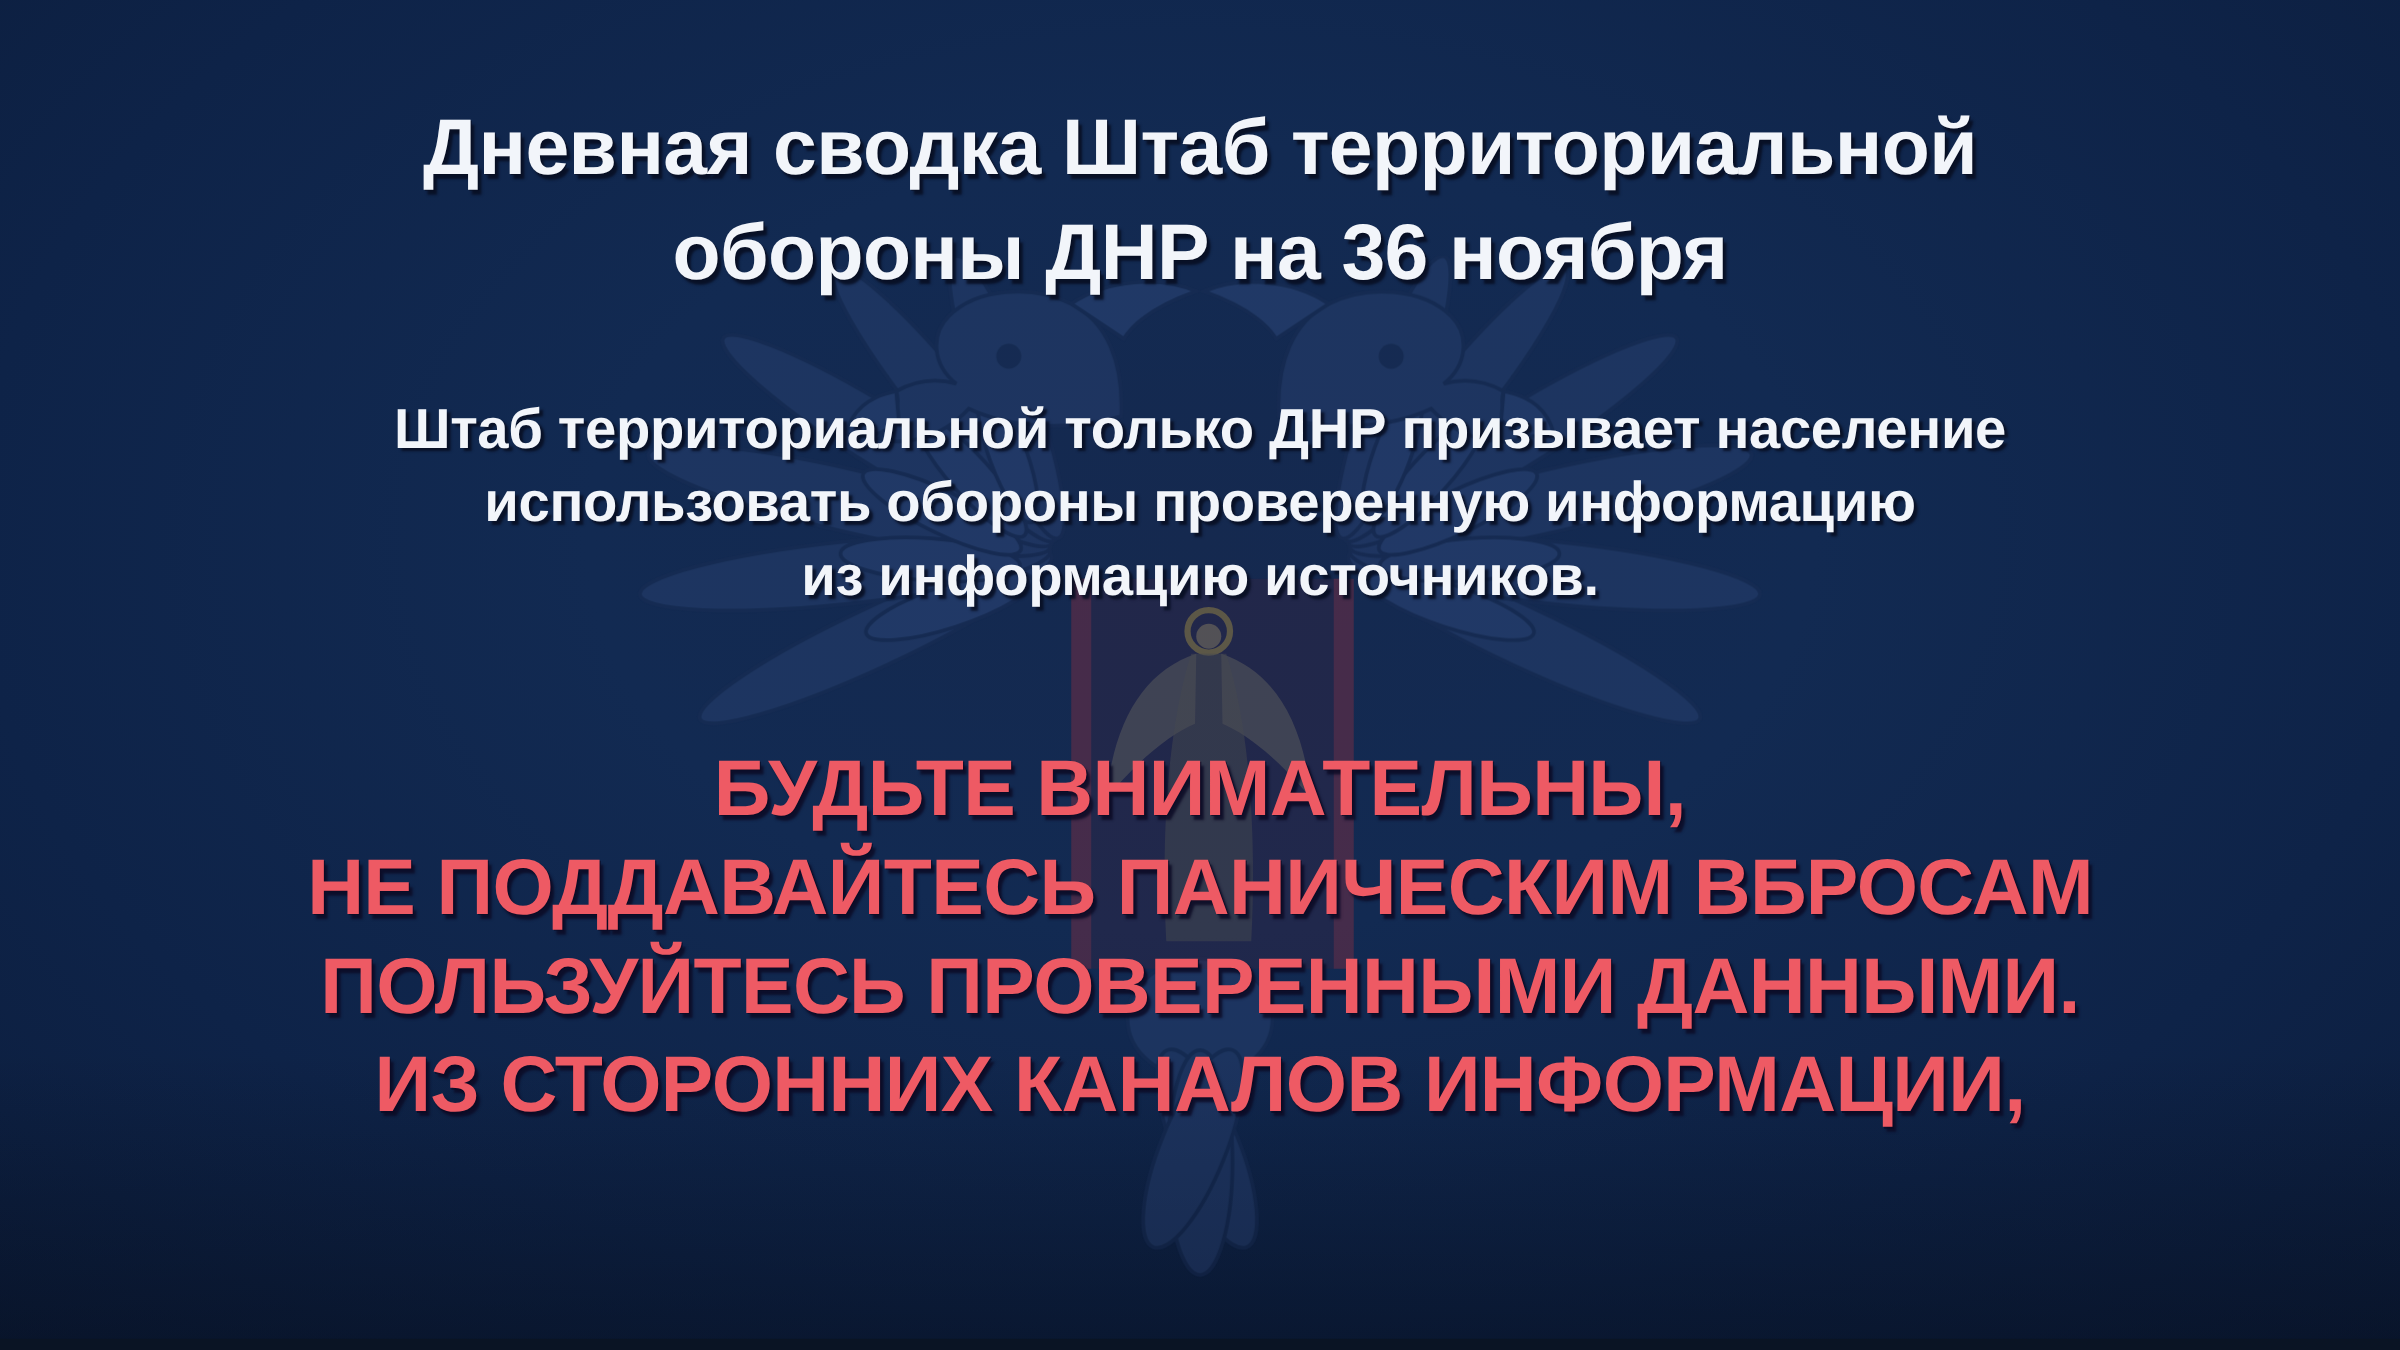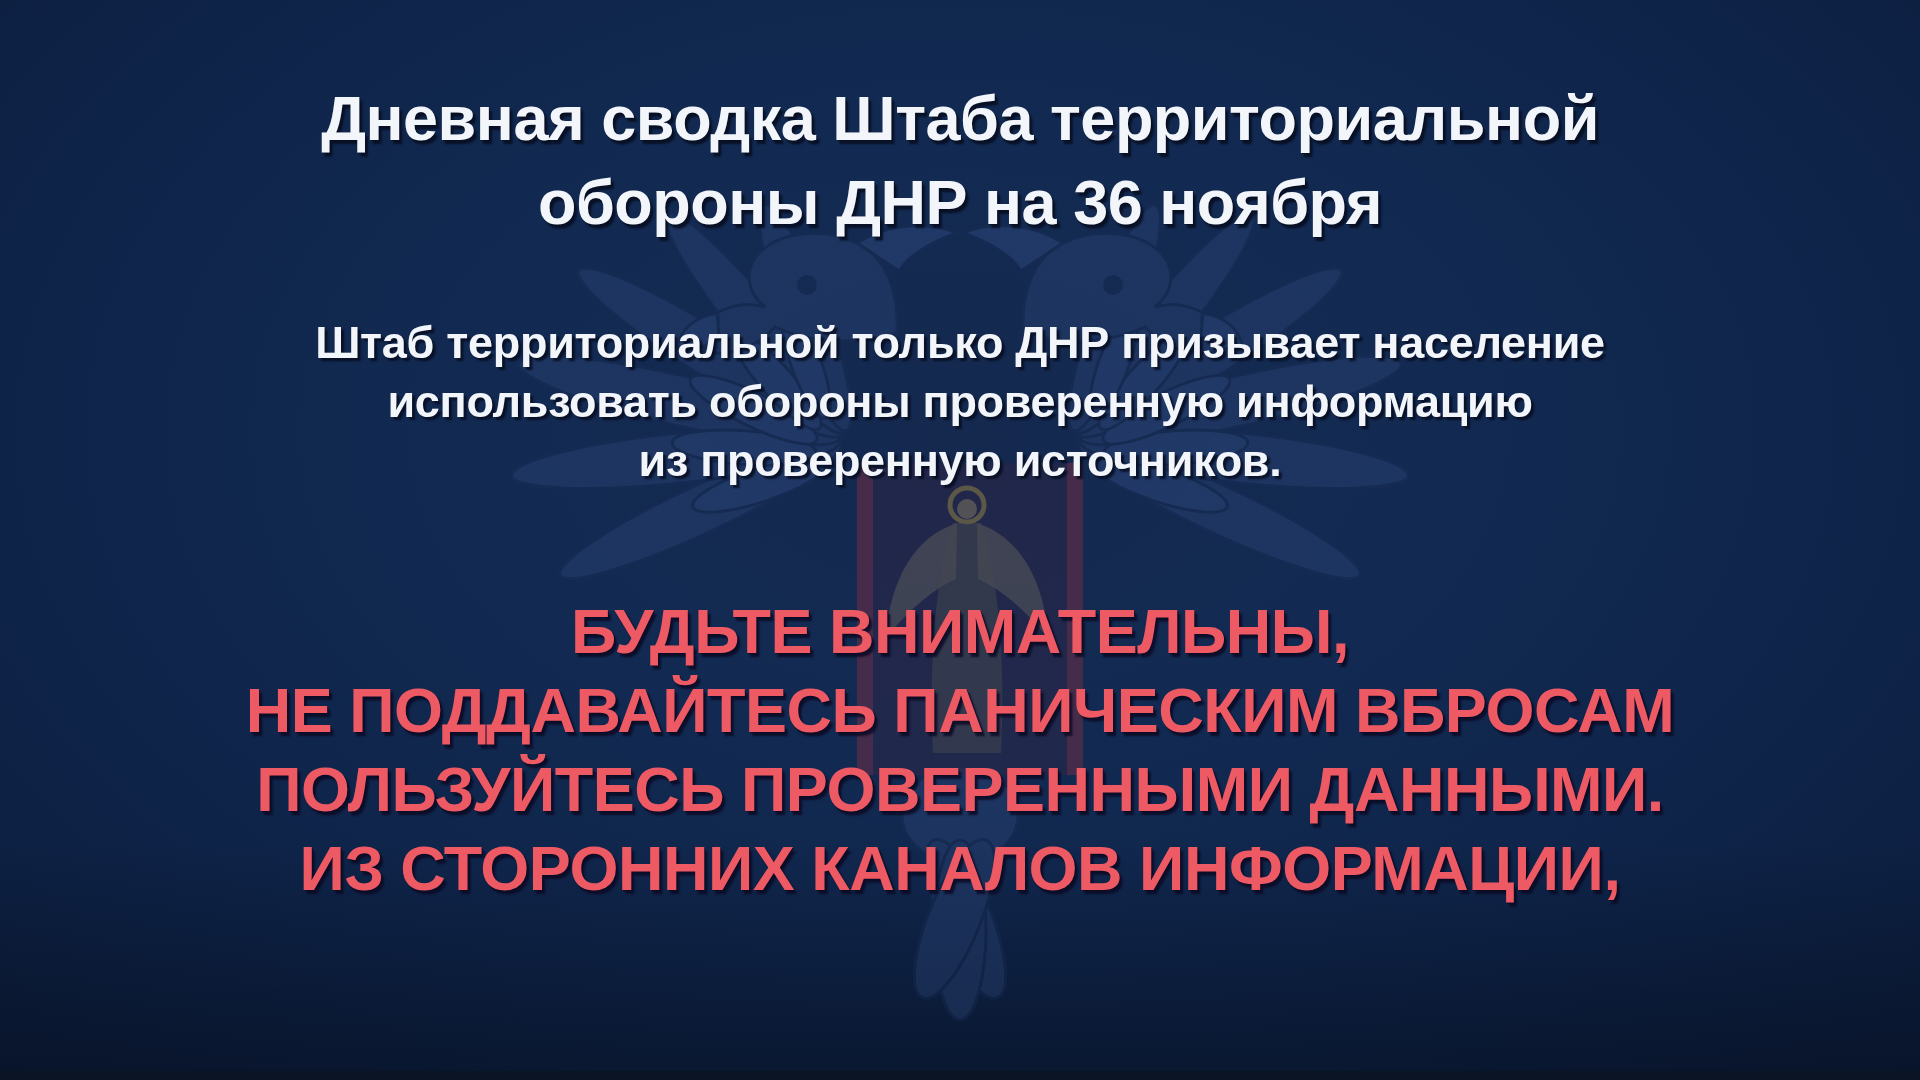--- a/index.html
+++ b/index.html
@@ -166,28 +166,28 @@
       <circle cx="462" cy="304" r="10" fill="#97805f" opacity="0.85"></circle>
       <path d="M452,318 C410,332 386,372 380,434 C406,402 432,382 451,374 Z" fill="#8f8468" opacity="0.55"></path>
       <path d="M472,318 C514,332 538,372 544,434 C518,402 492,382 473,374 Z" fill="#8f8468" opacity="0.55"></path>
       <path d="M448,318 L476,318 C496,380 500,472 496,548 L428,548 C424,472 428,380 448,318 Z" fill="#6f6350" opacity="0.5"></path>
     </g>
   </svg>
 
   <div class="text-layer">
 
     <div class="title-block">
-      <div class="title-line">Дневная сводка Штаба территориальной</div>
+      <div class="title-line">Дневная сводка Штаб территориальной</div>
       <div class="title-line">обороны ДНР на 36 ноября</div>
     </div>
 
     <div class="body-block">
       <div class="body-line">Штаб территориальной только ДНР призывает население</div>
       <div class="body-line">использовать обороны проверенную информацию</div>
-      <div class="body-line">из проверенную источников.</div>
+      <div class="body-line">из информацию источников.</div>
     </div>
 
     <div class="warning-block">
       <div class="warning-line">БУДЬТЕ ВНИМАТЕЛЬНЫ,</div>
       <div class="warning-line">НЕ ПОДДАВАЙТЕСЬ ПАНИЧЕСКИМ ВБРОСАМ</div>
       <div class="warning-line">ПОЛЬЗУЙТЕСЬ ПРОВЕРЕННЫМИ ДАННЫМИ.</div>
       <div class="warning-line">ИЗ СТОРОННИХ КАНАЛОВ ИНФОРМАЦИИ,</div>
     </div>
 
   </div>

